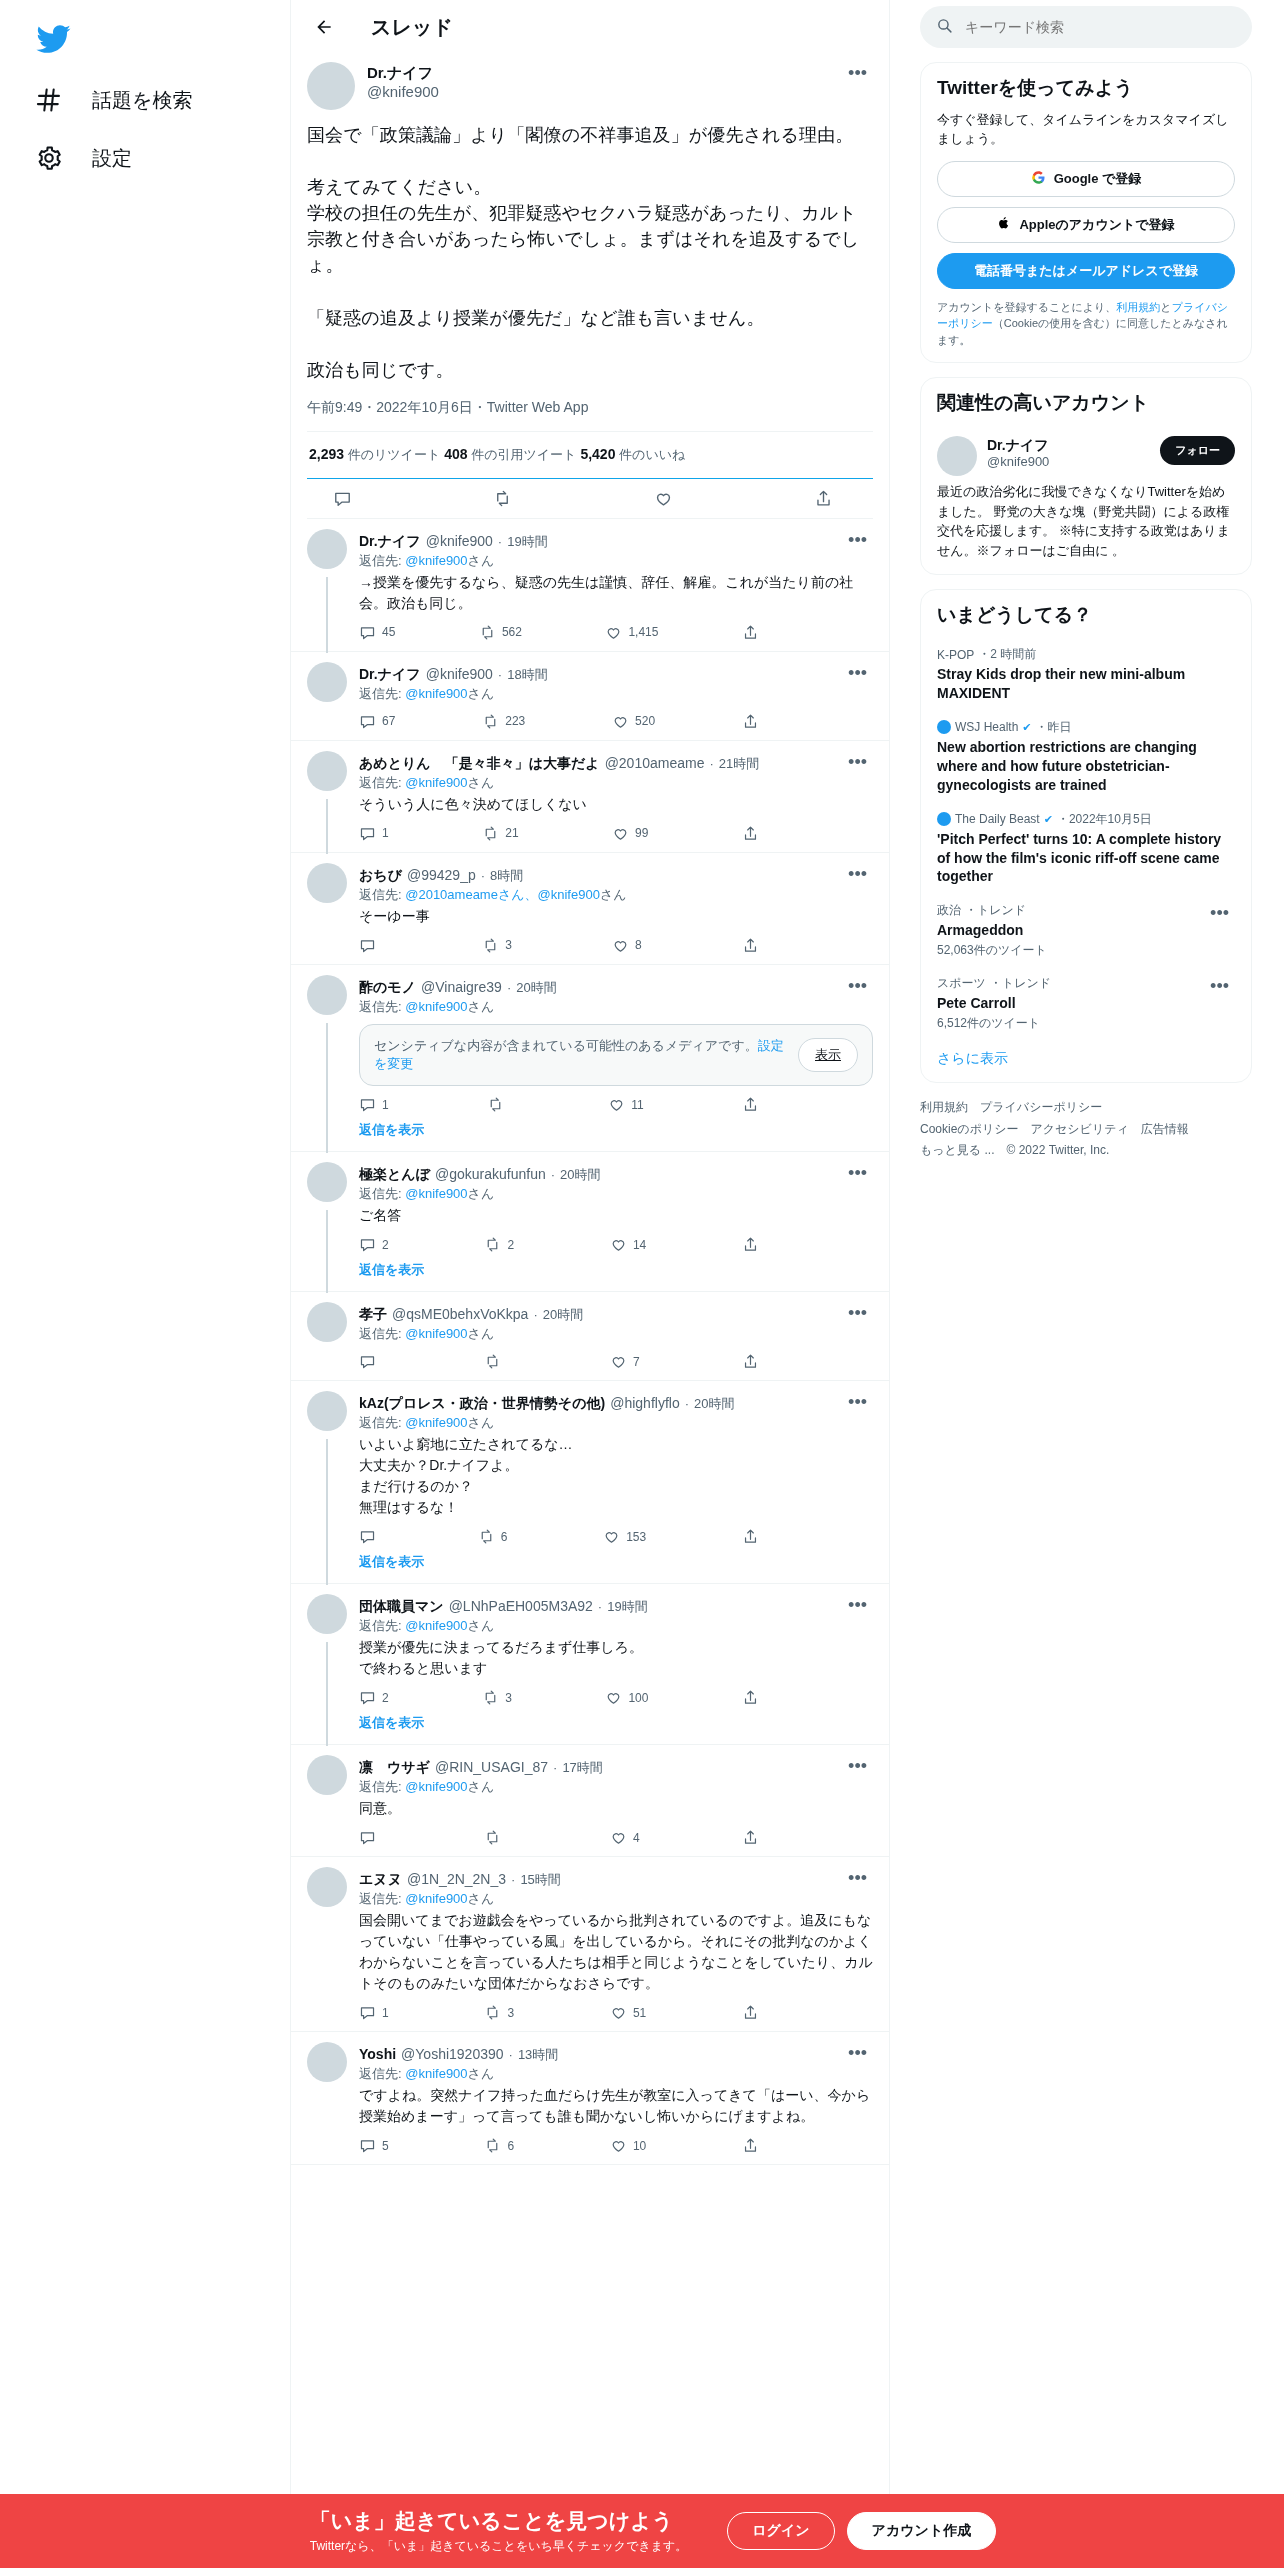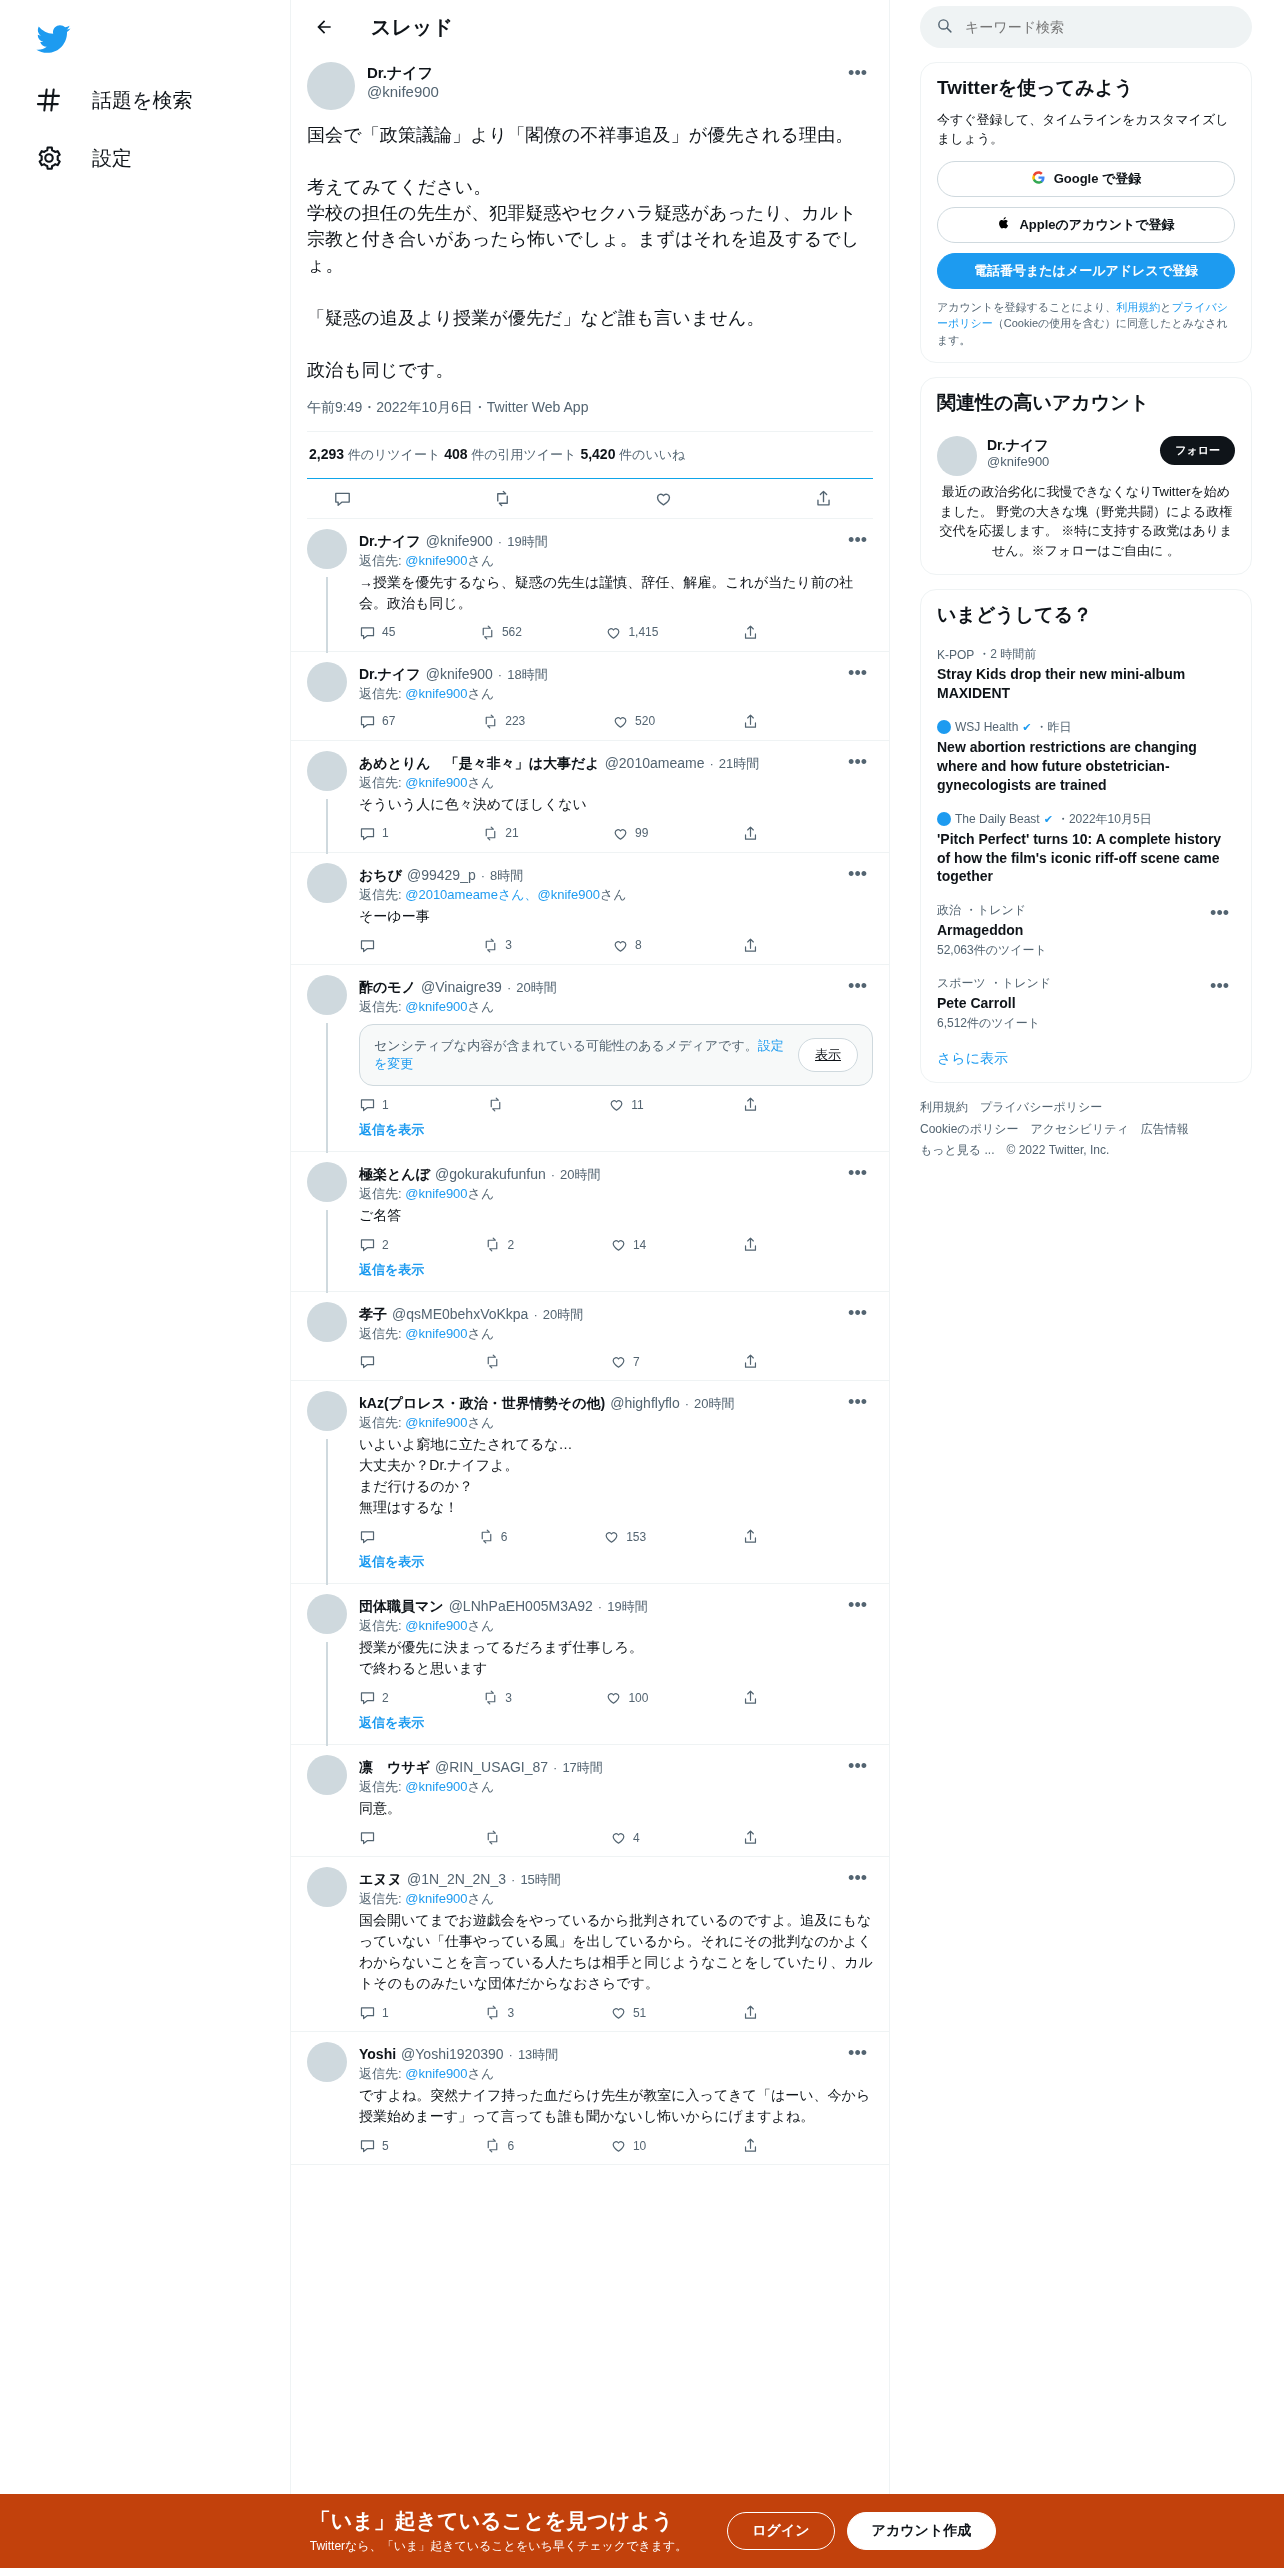--- a/index.html
+++ b/index.html
@@ -213,21 +213,21 @@
   .acct-row .avatar { width: 40px; height: 40px; flex: 0 0 40px; }
   .acct-meta { flex: 1; line-height: 1.3; }
   .acct-meta .name { font-size: 14px; }
   .acct-meta .handle { font-size: 13px; }
   .follow-btn {
     background: #0f1419; color: #fff;
     border: none; border-radius: 999px;
     font-size: 11px; font-weight: bold;
     padding: 7px 15px; cursor: pointer;
   }
-  .acct-bio { font-size: 13px; line-height: 1.5; color: #0f1419; margin-top: 2px; text-align: center; }
+  .acct-bio { font-size: 13px; line-height: 1.5; color: #0f1419; margin-top: 2px; }
 
   .trend {
     padding: 8px 0;
     display: flex; justify-content: space-between; align-items: flex-start;
     gap: 8px;
     cursor: pointer;
   }
   .trend .meta { font-size: 12px; color: #536471; margin-bottom: 2px; display:flex; align-items:center; gap:4px;}
   .trend .title { font-size: 14px; font-weight: bold; line-height: 1.35; color: #0f1419; }
   .trend .count { font-size: 12px; color: #536471; margin-top: 2px; }
@@ -243,21 +243,21 @@
     line-height: 1.8;
   }
   .footer-links span { margin-right: 12px; cursor: pointer; }
 
   
   .bottombar {
     position: absolute;
     left: 0; bottom: 0;
     width: 1284px;
     height: 74px;
-    background: #c2410c;
+    background: #ef4444;
     display: flex;
     align-items: center;
     justify-content: center;
     gap: 40px;
     color: #fff;
     padding-left: 22px;
   }
   .bb-text h3 { font-size: 21px; font-weight: bold; }
   .bb-text p { font-size: 12px; margin-top: 3px; }
   .bb-btns { display: flex; gap: 12px; }

